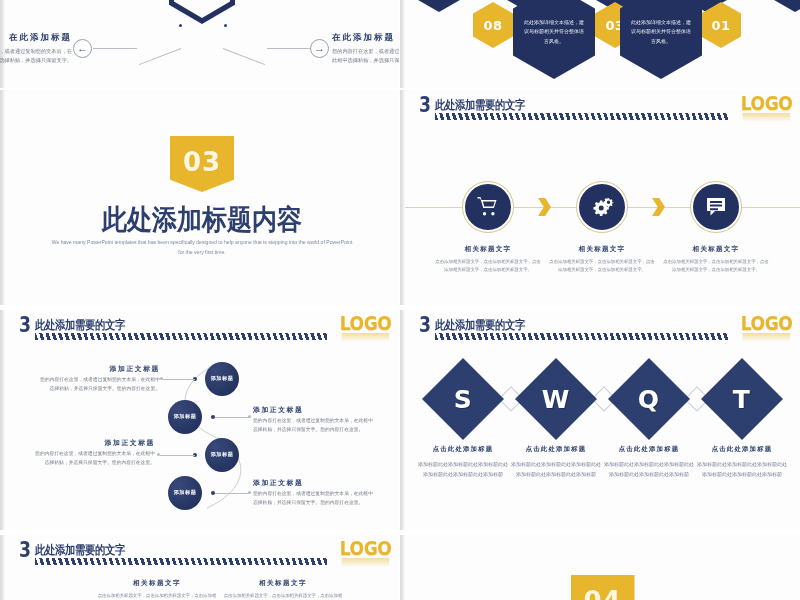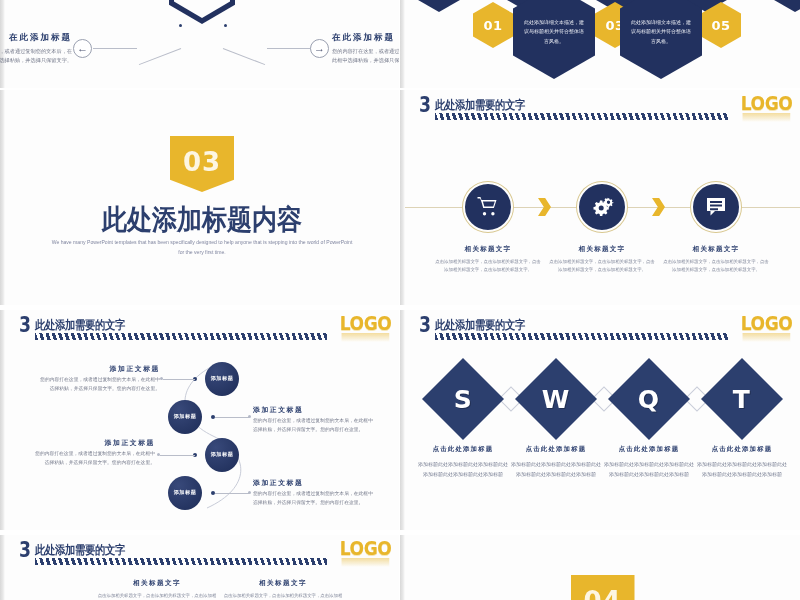--- a/index.html
+++ b/index.html
@@ -246,27 +246,27 @@
           <p></p>
         </div>
       <div class="hexB" style="left:260px;top:-62px;">
           <p></p>
         </div>
       <div class="hexB" style="left:349px;top:-62px;">
           <p></p>
         </div>
 
       <div class="hexY" style="left:68px;top:22px;">
-          <span>01</span>
+          <span>08</span>
         </div>
       <div class="hexY" style="left:190px;top:22px;">
           <span>03</span>
         </div>
       <div class="hexY" style="left:296px;top:22px;">
-          <span>05</span>
+          <span>01</span>
         </div>
 
       <div class="hexB" style="left:108px;top:5px;">
         <p>此处添加详细文本描述，建议与标题相关并符合整体语言风格。</p>
       </div>
       <div class="hexB" style="left:215px;top:5px;">
         <p>此处添加详细文本描述，建议与标题相关并符合整体语言风格。</p>
       </div>
     </div>
   </div>

